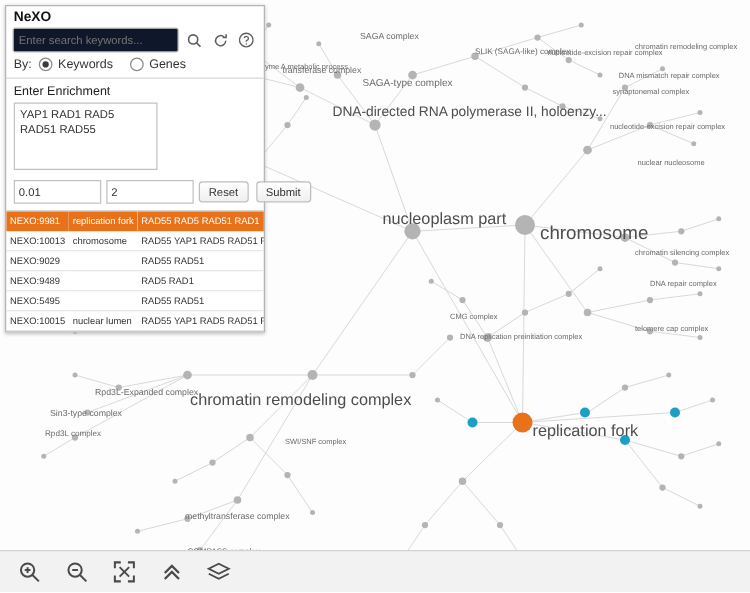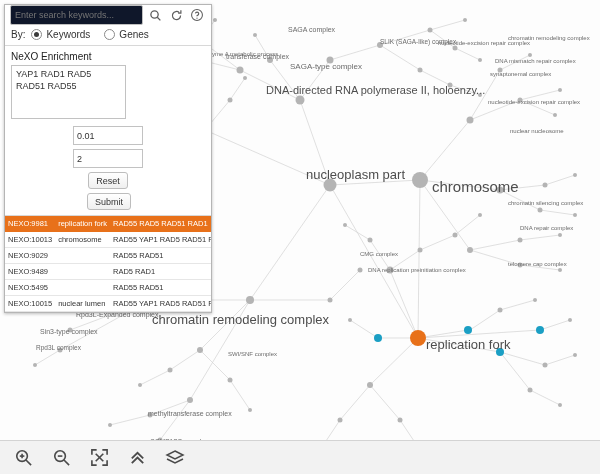--- a/index.html
+++ b/index.html
@@ -139,21 +139,20 @@
     overflow: hidden;
     line-height: 1.3;
     font-family: "Liberation Sans", sans-serif;
     resize: none;
   }
   .params-row {
     display: flex;
     align-items: center;
     padding: 0 6px 5px 6px;
     gap: 4px;
-    flex-direction: column;
   }
   .param-input {
     width: 62px;
     height: 15px;
     font-size: 9px;
     padding: 1px 3px;
     border: 1px solid #c2c2c2;
     background: #fff;
     color: #333;
     font-family: "Liberation Sans", sans-serif;
@@ -460,20 +459,21 @@
       <div class="node-label major" style="left: 426px; top: 337px; font-size: 13px;">replication fork</div>
       <div class="node-label" style="left: 40px; top: 328px; font-size: 7px;">Sin3-type complex</div>
       <div class="node-label" style="left: 36px; top: 344px; font-size: 6.5px;">Rpd3L complex</div>
       <div class="node-label" style="left: 228px; top: 351px; font-size: 6px;">SWI/SNF complex</div>
       <div class="node-label" style="left: 148px; top: 410px; font-size: 7px;">methyltransferase complex</div>
       <div class="node-label" style="left: 150px; top: 438px; font-size: 6.5px;">COMPASS complex</div>
     </div>
 
   <div id="panel">
 
+    <div id="panel-title">NeXO</div>
 
     <div class="search-row">
       <input id="search-input" type="text" placeholder="Enter search keywords..." style="">
       <button class="icon-btn" title="Search">
         <svg width="13" height="13" viewBox="0 0 16 16" fill="none" stroke="#5d5d5d" stroke-width="1.6">
           <circle cx="6.8" cy="6.8" r="4.5"></circle>
             <line x1="10.2" y1="10.2" x2="14" y2="14"></line>
         </svg>
       </button>
       <button class="icon-btn" title="Refresh">
@@ -498,21 +498,21 @@
         <span>Keywords</span>
       </span>
       <span class="radio-item">
         <span class="radio"></span>
         <span>Genes</span>
       </span>
     </div>
 
     <div class="panel-divider"></div>
 
-    <div class="section-title">NeXO Enrichment</div>
+    <div class="section-title">Enter Enrichment</div>
 
     <textarea id="term-box" style="">YAP1 RAD1 RAD5 RAD51 RAD55</textarea>
 
     <div class="params-row">
       <input class="param-input" type="text" value="0.01" style="">
       <input class="param-input wide" type="text" value="2" style="">
       <button class="btn">Reset</button>
       <button class="btn primary">Submit</button>
     </div>
 

